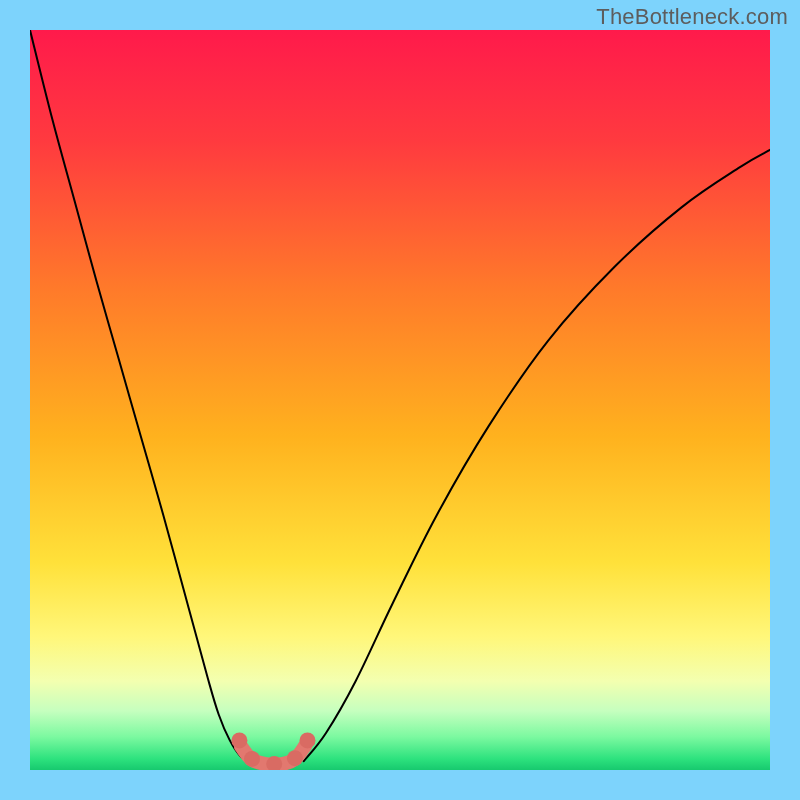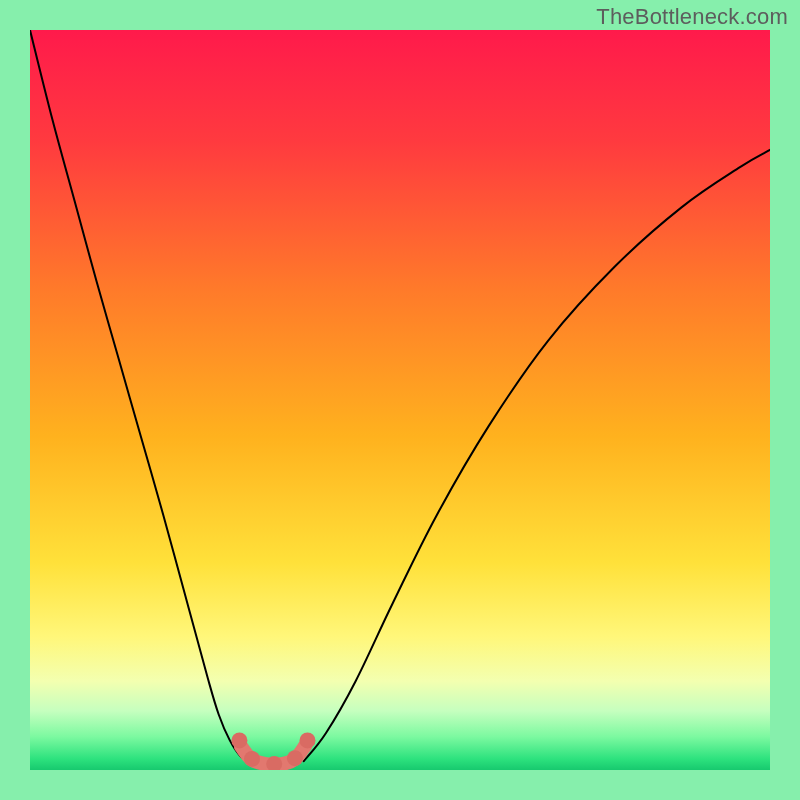--- a/index.html
+++ b/index.html
@@ -9,21 +9,21 @@
     height: 800px;
     background: #000;
     overflow: hidden;
   }
   .frame {
     position: absolute;
     left: 0;
     top: 0;
     width: 800px;
     height: 800px;
-    background: #86efac;
+    background: #7dd3fc;
   }
   .plot-area {
     position: absolute;
     left: 30px;
     top: 30px;
     width: 740px;
     height: 740px;
   }
   .gradient-bg {
     position: absolute;

